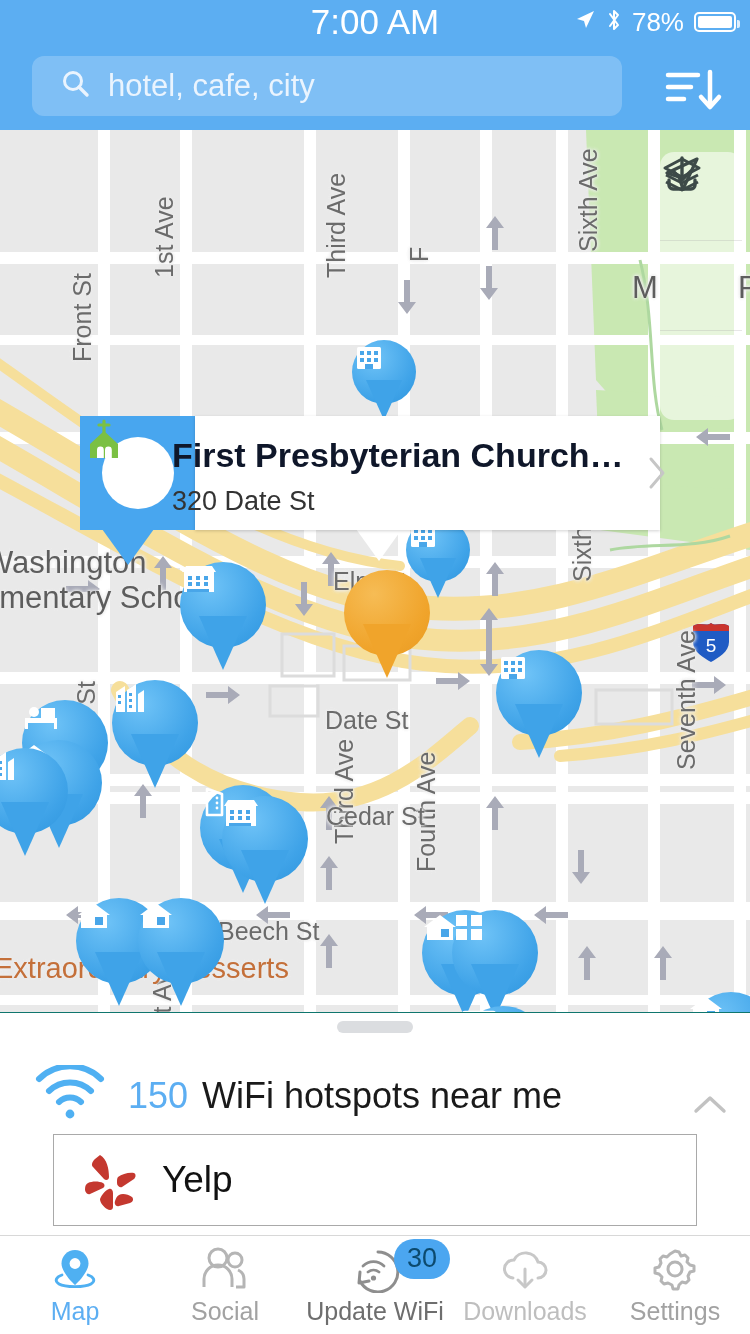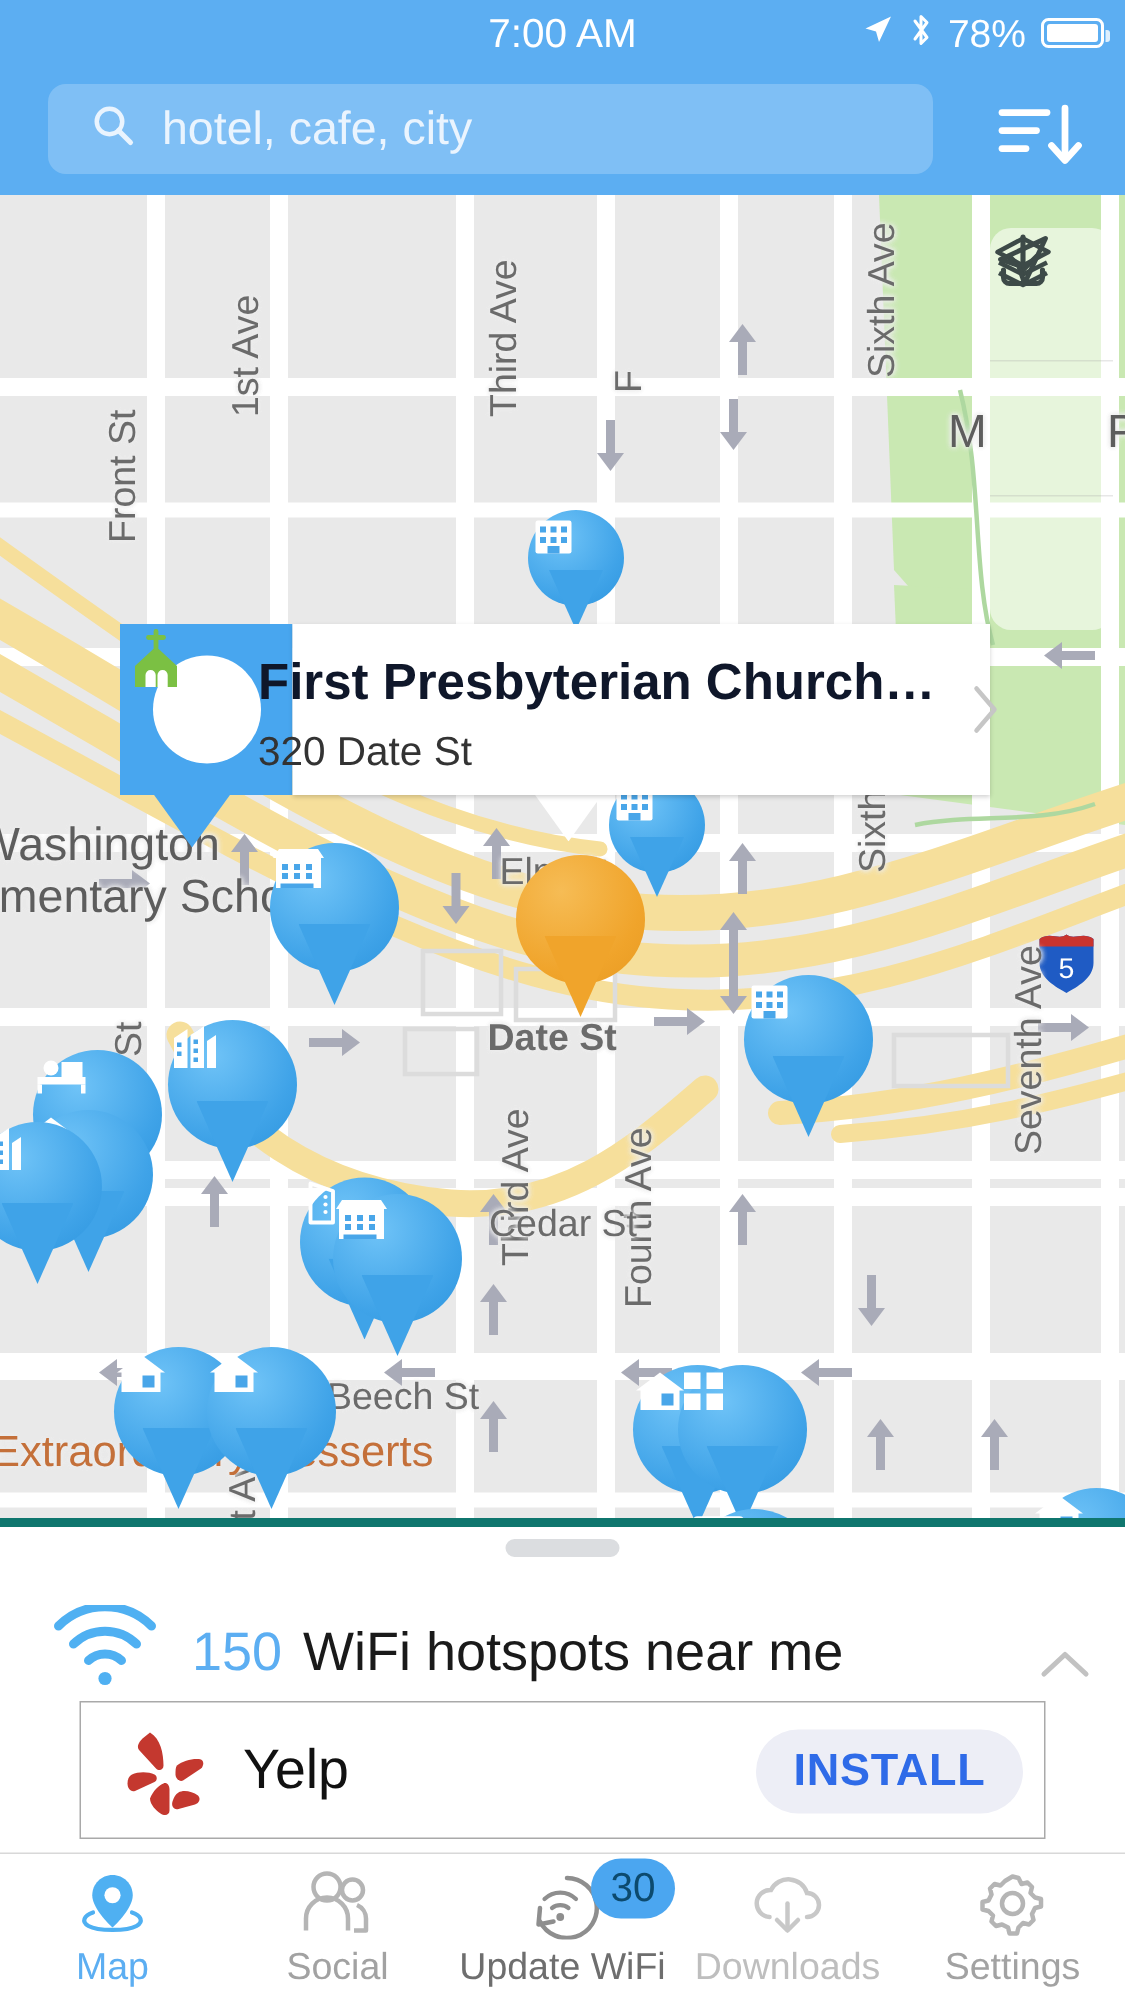--- a/index.html
+++ b/index.html
@@ -17,21 +17,21 @@
   }
   .statusbar{
     position:absolute; left:0; top:0; width:750px; height:44px;
     color:#fff; display:flex; align-items:center;
   }
   .sb-left{ position:absolute; left:16px; top:0; height:44px; display:flex; align-items:center; gap:10px; }
   .sb-center{ position:absolute; left:0; top:0; width:750px; height:44px;
     display:flex; align-items:center; justify-content:center; }
   .sb-right{ position:absolute; right:14px; top:0; height:44px; display:flex; align-items:center; gap:10px; }
   .sb-text{ font-size:26px; letter-spacing:0px; color:#fff; }
-  .sb-time{ font-size:27px; font-weight:400; color:#fff;text-align:center; }
+  .sb-time{ font-size:35px; font-weight:400; color:#fff;text-align:center; }
   .bars{ display:flex; align-items:flex-end; gap:3px; height:20px; }
   .bars i{ display:block; width:5px; background:#fff; border-radius:1px; }
   .bars i.b1{ height:7px; }
   .bars i.b2{ height:11px; }
   .bars i.b3{ height:15px; opacity:.45; }
   .bars i.b4{ height:19px; opacity:.45; }
   .battery{ width:42px; height:20px; border:2px solid #fff; border-radius:5px; position:relative; padding:2px; }
   .battery::after{ content:""; position:absolute; right:-6px; top:6px; width:3px; height:8px;
     background:#fff; border-radius:0 2px 2px 0; opacity:.8; }
   .battery span{ display:block; height:100%; background:#fff; border-radius:2px; }
@@ -104,21 +104,21 @@
   .callout .sub{ position:absolute; left:92px; top:70px; font-size:27px; color:#333; }
   .callout .chev{ position:absolute; right:14px; top:40px; }
   .callout .beak{ position:absolute; left:22px; top:113px; width:52px; height:36px;
     background:#48A6EF; clip-path:polygon(0 0,100% 0,50% 100%); }
   .callout .beak2{ position:absolute; left:276px; top:113px; width:46px; height:32px;
     background:#fff; clip-path:polygon(0 0,100% 0,50% 100%); }
 
   
   .sheet{
     position:absolute; left:0; top:1012px; width:750px; height:223px;
-    background:#fff; border-top:6px solid #0f766e;
+    background:#fff; border-top:1px solid #0f766e;
   }
   .grabber{ position:absolute; left:50%; top:8px; transform:translateX(-50%);
     width:76px; height:12px; background:#DBDDE0; border-radius:6px; }
   .hotspotrow{ position:absolute; left:0; top:36px; width:750px; height:90px;
     display:flex; align-items:center; }
   .hsicon{ position:absolute; left:34px; top:16px; }
   .hscount{ position:absolute; left:128px; top:26px; font-size:36px; color:#5CAEF2; }
   .hstext{ position:absolute; left:202px; top:26px; font-size:36px; color:#1A1A1A; }
   .hschev{ position:absolute; right:22px; top:44px; }
 
@@ -331,21 +331,21 @@
         <div class="maplabel vert" style="left: 322px; top: 148px;">Third Ave</div>
         <div class="maplabel vert" style="left: 574px; top: 122px;">Sixth Ave</div>
         <div class="maplabel vert" style="left: 568px; top: 452px;">Sixth Ave</div>
         <div class="maplabel vert" style="left: 68px; top: 232px;">Front St</div>
         <div class="maplabel vert" style="left: 72px; top: 640px;">Front St</div>
         <div class="maplabel vert" style="left: 330px; top: 714px;">Third Ave</div>
         <div class="maplabel vert" style="left: 412px; top: 742px;">Fourth Ave</div>
         <div class="maplabel vert" style="left: 672px; top: 640px;">Seventh Ave</div>
         <div class="maplabel vert" style="left: 148px; top: 910px;">1st Ave</div>
         <div class="maplabel" style="left: 333px; top: 437px;">Elm St</div>
-        <div class="maplabel" style="left: 325px; top: 548px; font-weight: bold;">Date St</div>
+        <div class="maplabel" style="left: 325px; top: 576px;">Date St</div>
         <div class="maplabel" style="left: 326px; top: 672px;">Cedar St</div>
         <div class="maplabel" style="left: 218px; top: 787px;">Beech St</div>
         <div class="maplabel vert" style="left: 405px; top: 132px;">F</div>
       </div>
     <div id="place-labels">
         <div class="maplabel big" style="left: -16px; top: 415px;">Washington</div>
         <div class="maplabel big" style="left: -18px; top: 450px;">ementary Schoo</div>
         <div class="maplabel poi" style="left: -6px; top: 822px;">Extraordinary Desserts</div>
         <div class="maplabel park big" style="left: 632px; top: 140px;">M</div>
         <div class="maplabel park big" style="left: 738px; top: 140px;">P</div>
@@ -638,23 +638,20 @@
     <span class="adlogo">
       <svg width="66" height="64" viewBox="0 0 66 64">
         <path d="M22 6 C29 10, 31 20, 31 28 C31 31, 28 32, 26 30 L15 18 C13 16, 14 13, 17 10 Z" fill="#C4382F"></path>
         <path d="M10 34 C14 32, 21 32, 25 34 C27 35, 27 38, 25 39 L12 45 C9 46, 7 43, 7 40 C7 37, 8 35, 10 34 Z" fill="#C4382F"></path>
         <path d="M40 28 C44 25, 51 23, 56 24 C58 25, 58 28, 56 30 L44 38 C42 39, 39 37, 39 34 C39 31, 39 29, 40 28 Z" fill="#C4382F"></path>
         <path d="M22 50 C24 45, 28 41, 31 40 C33 39, 35 41, 35 44 L35 58 C35 61, 32 62, 29 60 C26 58, 22 54, 22 50 Z" fill="#C4382F"></path>
         <path d="M41 46 C44 44, 50 45, 54 48 C56 50, 55 53, 52 54 L41 57 C38 58, 36 55, 37 52 C38 49, 39 47, 41 46 Z" fill="#C4382F"></path>
       </svg>
     </span>
     <span class="adname">Yelp</span>
-    <span class="adinstall">
-      <span>INSTALL</span>
-    </span>
   </div>
 
   <div class="tabbar">
 
     <div class="tab active">
       <span class="ti">
         <svg width="48" height="48" viewBox="0 0 48 48">
           <path d="M24 5 C16.5 5, 10.5 11, 10.5 18.5 C10.5 28, 24 40, 24 40 C24 40, 37.5 28, 37.5 18.5 C37.5 11, 31.5 5, 24 5 Z" fill="#4FB0F2"></path>
           <circle cx="24" cy="18.5" r="5.4" fill="#fff"></circle>
           <path d="M11 30 C5 32, 3 36, 8 39 C14 42.5, 34 42.5, 40 39 C45 36, 43 32, 37 30" stroke="#4FB0F2" stroke-width="2.8" fill="none" stroke-linecap="round"></path>

